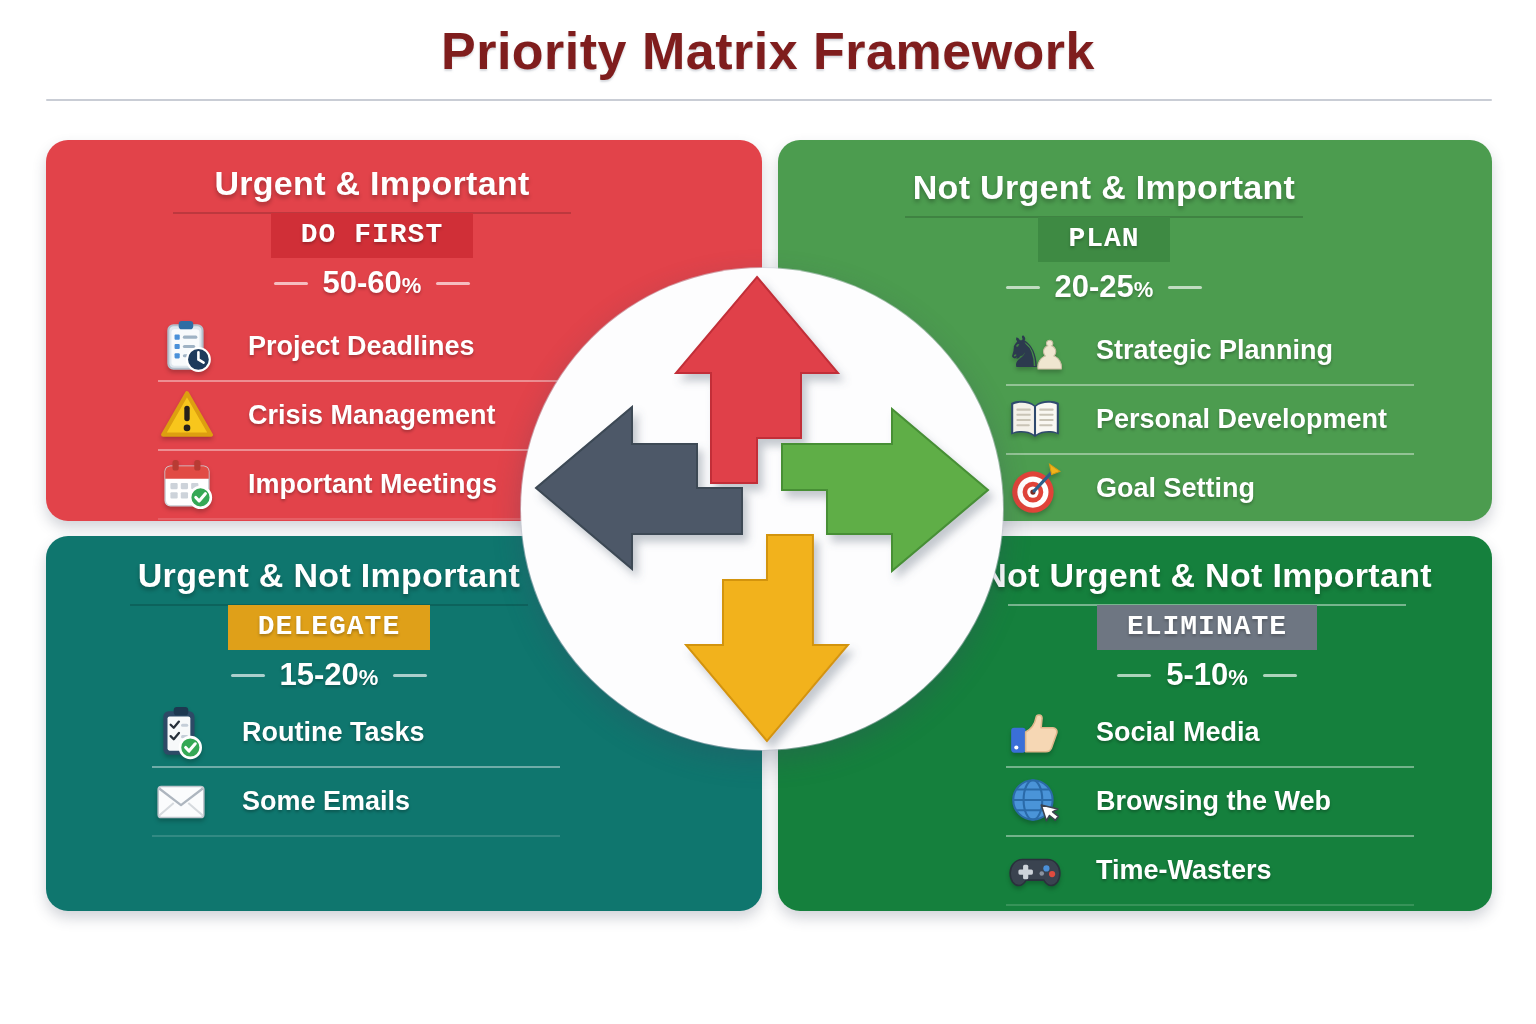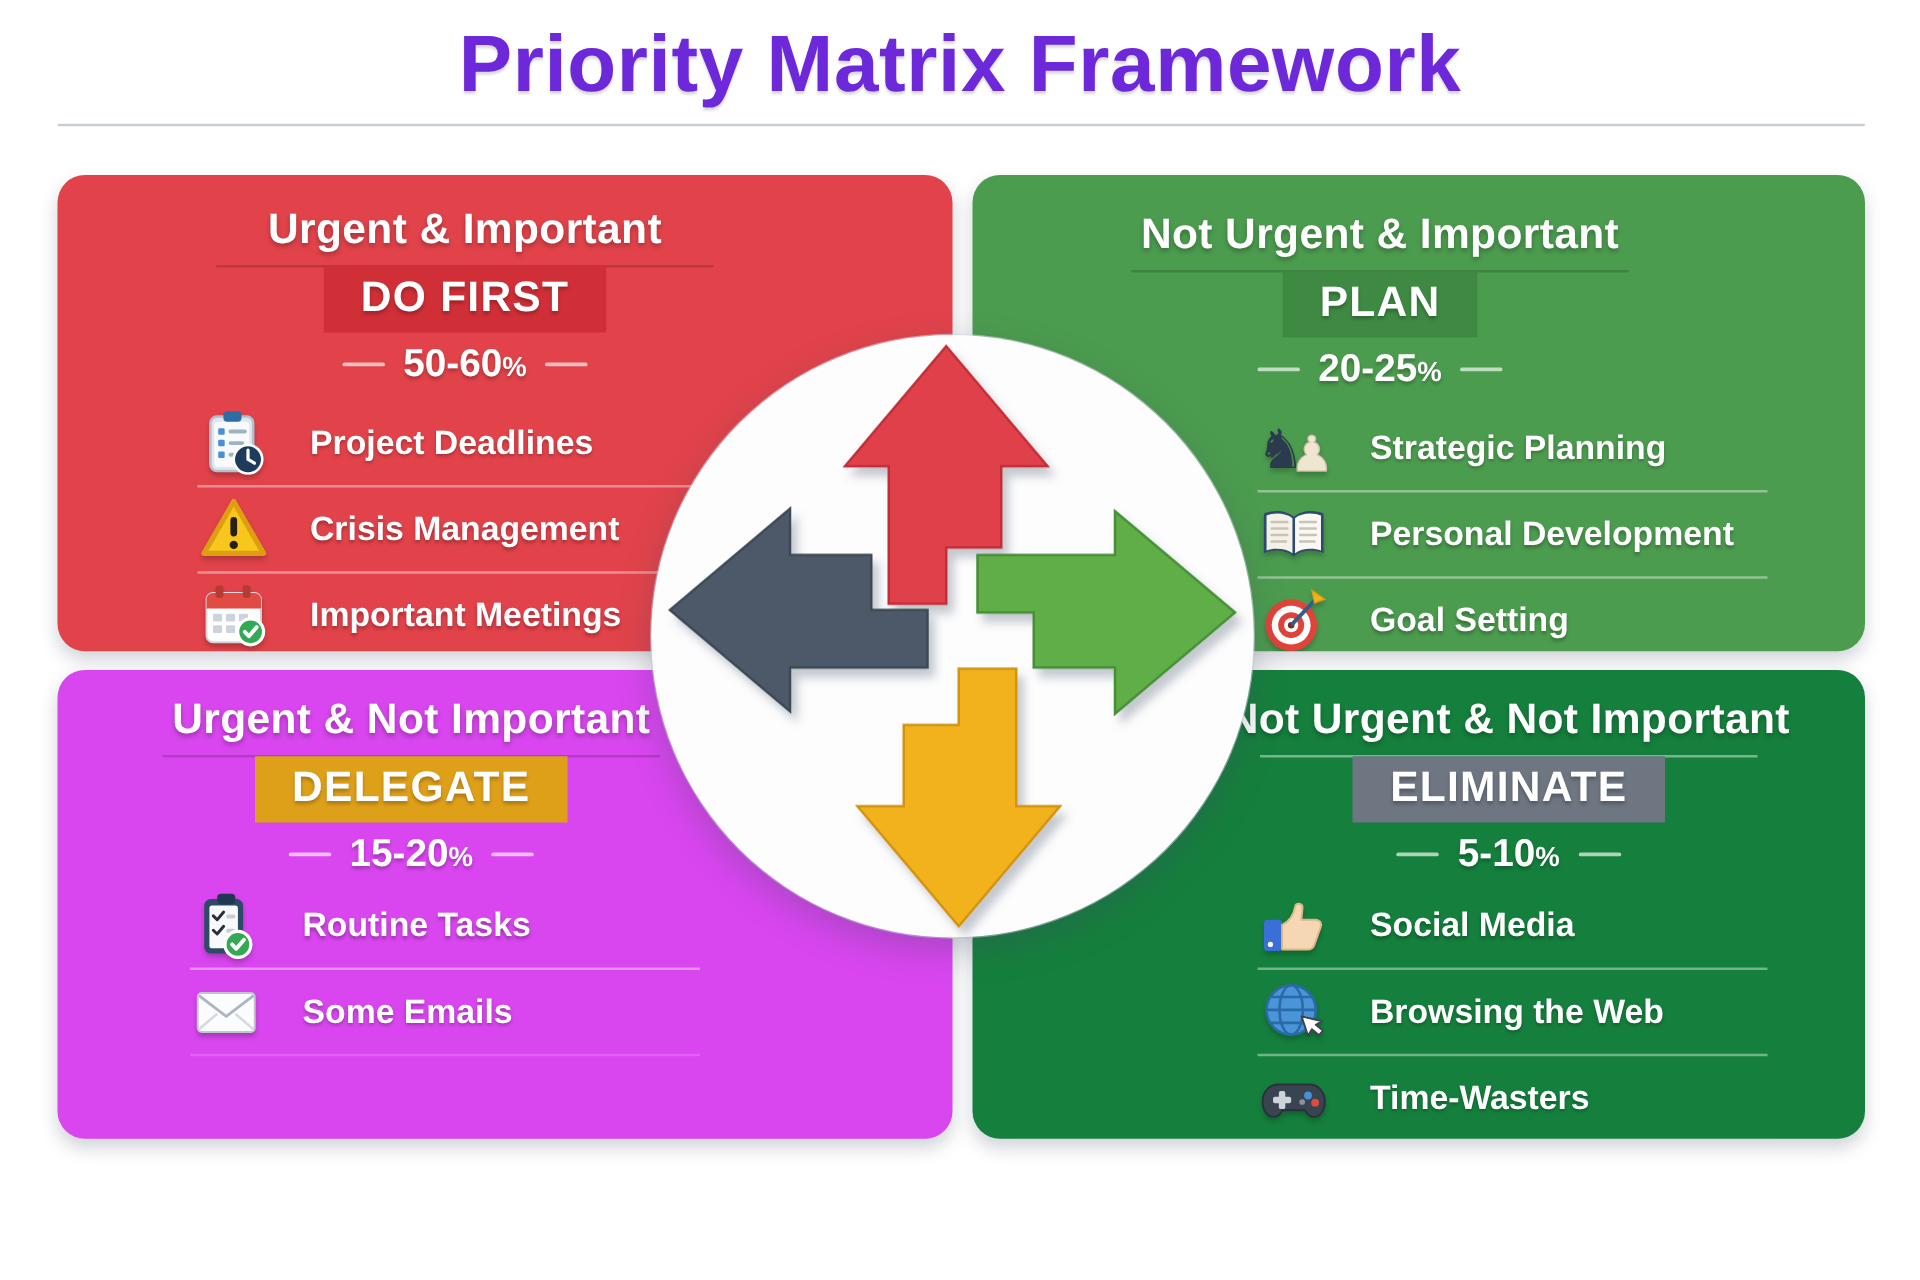--- a/index.html
+++ b/index.html
@@ -2,48 +2,48 @@
 <html><head>
 <meta charset="utf-8">
 <style>
   * { margin:0; padding:0; box-sizing:border-box; }
   html,body { width:1536px; height:1024px; background:#ffffff; overflow:hidden;
     font-family:"Liberation Sans","DejaVu Sans",sans-serif; }
   .page { position:relative; width:1536px; height:1024px; }
 
   
   .header { text-align:center; padding-top:20px; }
-  .header h1 { font-size:64px; font-weight:bold; color:#6d28d9; letter-spacing:0.5px;
+  .header h1 { font-size:52px; font-weight:bold; color:#7f1d1d; letter-spacing:0.5px;
     text-shadow:0 2px 2px rgba(180,185,195,.55); line-height:62px;text-align:center; }
   .title-rule { height:2px; background:#c9cdd5; margin:17px 44px 0 46px; border-radius:1px; }
 
   
   .grid { position:absolute; left:46px; top:140px; width:1446px;
     display:grid; grid-template-columns:716px 714px; grid-template-rows:381px 375px;
     column-gap:16px; row-gap:15px; }
   .quadrant { border-radius:22px; box-shadow:0 7px 14px rgba(50,60,80,.22);
     display:flex; flex-direction:column; overflow:hidden; }
   .q0 { background:#e2434a; }
   .q1 { background:#4c9c4f; }
-  .q2 { background:#d946ef; }
+  .q2 { background:#0f766e; }
   .q3 { background:#15803d; }
 
   .q-head { display:flex; flex-direction:column; align-items:center; align-self:center; }
   .q0 .q-head { padding-top:24px; transform:translateX(-32px); }
   .q1 .q-head { padding-top:28px; transform:translateX(-31px); }
   .q2 .q-head { padding-top:20px; transform:translateX(-75px); }
   .q3 .q-head { padding-top:20px; transform:translateX(72px); }
 
   .q-title { color:#ffffff; font-size:34px; font-weight:bold; letter-spacing:0.3px;
     text-shadow:0 3px 4px rgba(0,0,0,.28); white-space:nowrap; }
   .q-rule { width:398px; height:2px; margin-top:9px; background:rgba(0,0,0,.16); }
   .q3 .q-rule { background:rgba(255,255,255,.42); }
 
-  .q-band { margin-top:-1px; padding:6px 30px 8px; color:#ffffff; font-size:34px;
-    font-weight:bold; letter-spacing:1px; text-shadow:0 2px 3px rgba(0,0,0,.25); }
+  .q-band { margin-top:-1px; padding:6px 30px 8px; color:#ffffff; font-size:28px;
+    font-weight:bold; letter-spacing:1px; text-shadow:0 2px 3px rgba(0,0,0,.25);font-family:Liberation Mono, monospace; }
   .q0 .q-band { background:#d02f37; }
   .q1 .q-band { background:#3e8a43; }
   .q2 .q-band { background:#dfa019; }
   .q3 .q-band { background:#6e7682; }
 
   .q-percent { margin-top:7px; display:flex; align-items:center; gap:15px;
     color:#ffffff; font-size:31px; font-weight:bold; text-shadow:0 2px 3px rgba(0,0,0,.25); }
   .pct-sign { font-size:22px; font-weight:bold; }
   .dash { width:34px; height:3px; background:rgba(255,255,255,.65); border-radius:2px; }
 

